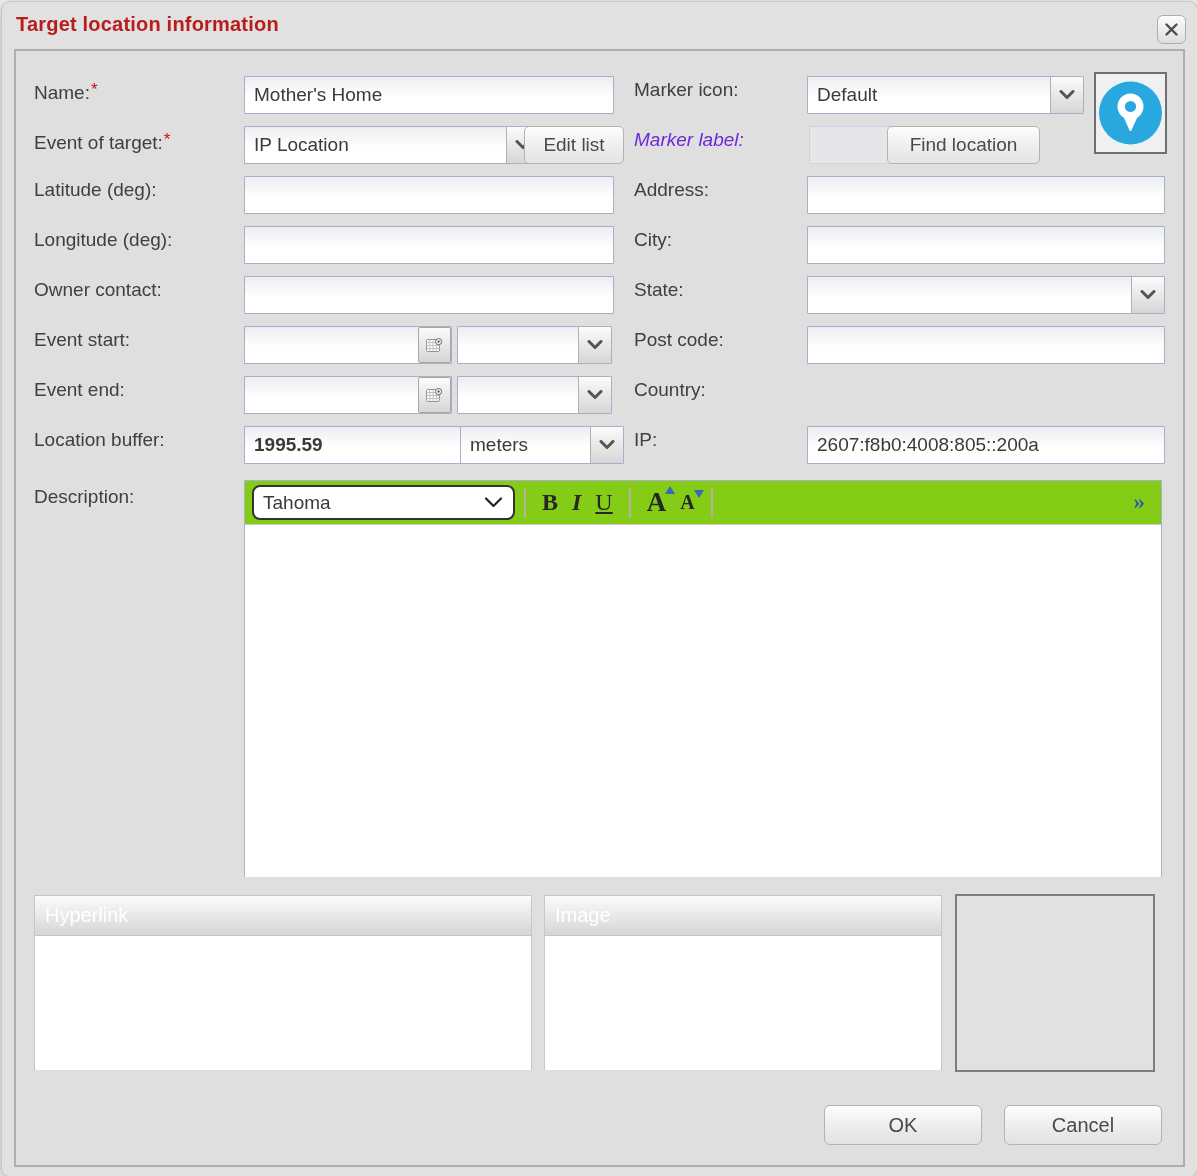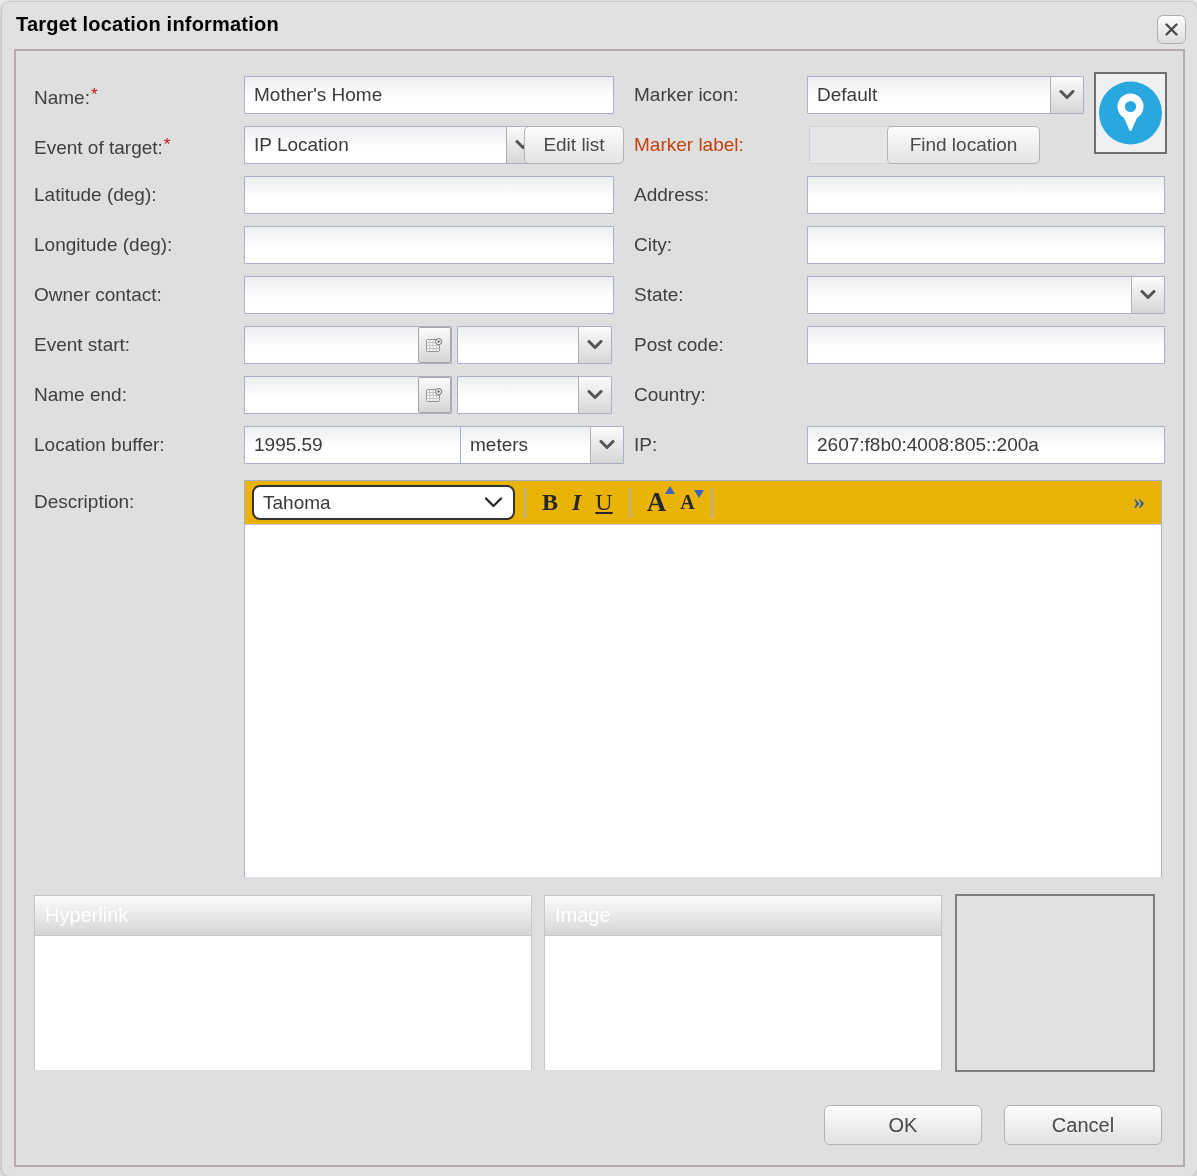--- a/index.html
+++ b/index.html
@@ -1,28 +1,28 @@
 <!DOCTYPE html>
 <html><head>
 <meta charset="utf-8">
 <style>
   html,body{margin:0;padding:0;background:#f4f4f4;font-family:"Liberation Sans",sans-serif;}
   .dialog{position:relative;width:1195px;height:1174px;margin:1px;background:#e2e1e1;
           border:1px solid #cbc7c7;border-radius:9px;box-shadow:0 3px 14px rgba(0,0,0,.30);overflow:hidden;}
   .titlebar{position:absolute;left:0;top:0;width:100%;height:46px;}
-  .title{position:absolute;left:14px;top:11px;font-size:20px;font-weight:700;color:#000000;letter-spacing:.2px;}
+  .title{position:absolute;left:14px;top:11px;font-size:20px;font-weight:700;color:#b91c1c;letter-spacing:.2px;}
   .close-btn{position:absolute;right:11px;top:13px;width:29px;height:29px;border:1px solid #aeaeae;border-radius:6px;
              background:linear-gradient(180deg,#fcfcfc,#dedede);display:flex;align-items:center;justify-content:center;
              cursor:pointer;padding:0;}
   .panel{position:absolute;left:12px;top:47px;width:1167px;height:1114px;border:2px solid #b5abab;background:#e0dfdf;}
 
-  .lbl{position:absolute;left:18px;height:38px;line-height:38px;font-size:19px;color:#3f3f3f;white-space:nowrap;text-align:center;}
+  .lbl{position:absolute;left:18px;height:38px;line-height:28px;font-size:19px;color:#3f3f3f;white-space:nowrap;text-align:center;}
   .lbl .req{color:#cc1111;font-size:17px;vertical-align:4px;margin-left:1px;}
   .lbl.right{left:618px;}
-  .lbl.dis{color:#c2410c;}
+  .lbl.dis{color:#6d28d9;font-style:italic;}
 
   .txt{position:absolute;height:38px;box-sizing:border-box;border:1px solid #a9afc8;border-radius:1px;
        background:linear-gradient(180deg,#ecedf0,#ffffff 55%);font-family:"Liberation Sans",sans-serif;
        font-size:19px;color:#3a3a3a;padding:0 9px;outline:none;}
   .txt:disabled{background:#e6e6e9;border-color:#d2d2d8;}
 
   .combo{position:absolute;height:38px;box-sizing:border-box;border:1px solid #a9afc8;border-radius:1px;
          background:linear-gradient(180deg,#ecedf0,#ffffff 55%);display:flex;align-items:stretch;cursor:pointer;}
   .combo-text{flex:1;font-size:19px;color:#3a3a3a;line-height:36px;padding:0 9px;overflow:hidden;white-space:nowrap;}
   .sq-btn{width:33px;box-sizing:border-box;border:1px solid #a6a6a6;border-radius:2px;
@@ -36,21 +36,21 @@
 
   .btn{position:absolute;height:38px;box-sizing:border-box;border:1px solid #b3b3b3;border-radius:5px;
        background:linear-gradient(180deg,#fdfdfd,#eaeaea 70%,#e4e4e4);font-family:"Liberation Sans",sans-serif;
        font-size:19px;color:#4a4a4a;cursor:pointer;white-space:nowrap;overflow:hidden;padding:0 4px;}
 
   .marker-box{position:absolute;left:1078px;top:21px;width:73px;height:82px;box-sizing:border-box;
               border:2px solid #6f6f6f;background:#eef0f2;display:flex;align-items:center;justify-content:center;cursor:pointer;}
 
   .desc-box{position:absolute;left:228px;top:429px;width:918px;height:397px;box-sizing:border-box;
             border:1px solid #a9afc8;background:#ffffff;}
-  .desc-toolbar{height:44px;box-sizing:border-box;background:#eab308;border-bottom:1px solid #c9c9cd;
+  .desc-toolbar{height:44px;box-sizing:border-box;background:#84cc16;border-bottom:1px solid #c9c9cd;
                 display:flex;align-items:center;position:relative;padding-left:7px;}
   .font-select{width:263px;height:35px;box-sizing:border-box;border:2px solid #333333;border-radius:8px;background:#ffffff;
                display:flex;align-items:center;cursor:pointer;}
   .font-select .combo-text{line-height:31px;}
   .font-chev{width:40px;display:flex;align-items:center;justify-content:center;}
   .tb-sep{width:2px;height:30px;background:#b7b0a0;margin:0 9px;}
   .tb-btn{background:none;border:none;cursor:pointer;font-family:"Liberation Serif",serif;color:#262626;
           padding:2px 7px;position:relative;}
   .tb-b{font-weight:700;font-size:24px;}
   .tb-i{font-style:italic;font-weight:700;font-size:24px;}
@@ -88,21 +88,21 @@
   </div>
 
   <div class="panel">
 
     <div class="lbl" style="top:25px"><span>Name:</span><span class="req">*</span></div>
     <div class="lbl" style="top:75px"><span>Event of target:</span><span class="req">*</span></div>
     <div class="lbl" style="top:125px">Latitude (deg):</div>
     <div class="lbl" style="top:175px">Longitude (deg):</div>
     <div class="lbl" style="top:225px">Owner contact:</div>
     <div class="lbl" style="top:275px">Event start:</div>
-    <div class="lbl" style="top:325px">Name end:</div>
+    <div class="lbl" style="top:325px">Event end:</div>
     <div class="lbl" style="top:375px">Location buffer:</div>
     <div class="lbl" style="top:432px">Description:</div>
 
     <input class="txt" style="top: 25px; left: 228px; width: 370px;" value="Mother's Home">
 
     <div class="combo" style="top:75px;left:228px;width:296px">
       <span class="combo-text">IP Location</span>
       <button class="sq-btn">
           <span style="display:flex">
             <svg width="16" height="10" viewBox="0 0 16 10">
@@ -158,21 +158,21 @@
       <span class="combo-text"></span>
       <button class="sq-btn">
           <span style="display:flex">
             <svg width="16" height="10" viewBox="0 0 16 10">
               <path d="M2 1.5 L8 7.5 L14 1.5" fill="none" stroke="#555" stroke-width="3" stroke-linecap="round" stroke-linejoin="round"></path>
             </svg>
           </span>
         </button>
     </div>
 
-    <input class="txt" style="top: 375px; left: 228px; width: 245px;" value="1995.59">
+    <input class="txt" style="top: 375px; left: 228px; width: 245px; font-weight: bold;" value="1995.59">
     <div class="combo" style="top:375px;left:444px;width:164px">
       <span class="combo-text">meters</span>
       <button class="sq-btn">
           <span style="display:flex">
             <svg width="16" height="10" viewBox="0 0 16 10">
               <path d="M2 1.5 L8 7.5 L14 1.5" fill="none" stroke="#555" stroke-width="3" stroke-linecap="round" stroke-linejoin="round"></path>
             </svg>
           </span>
         </button>
     </div>

